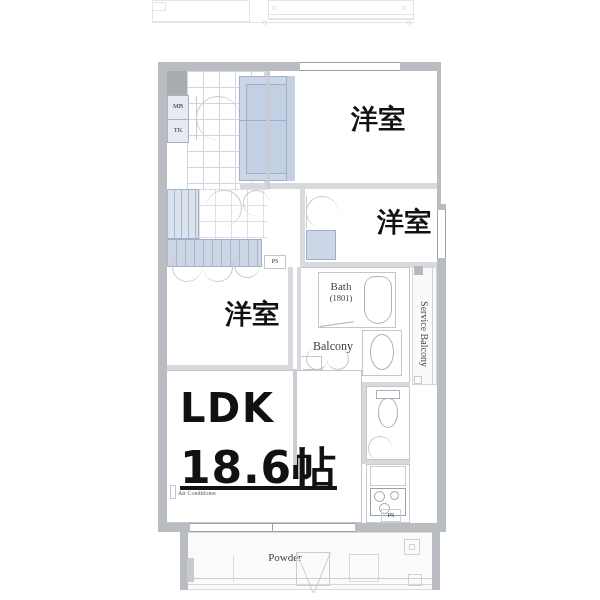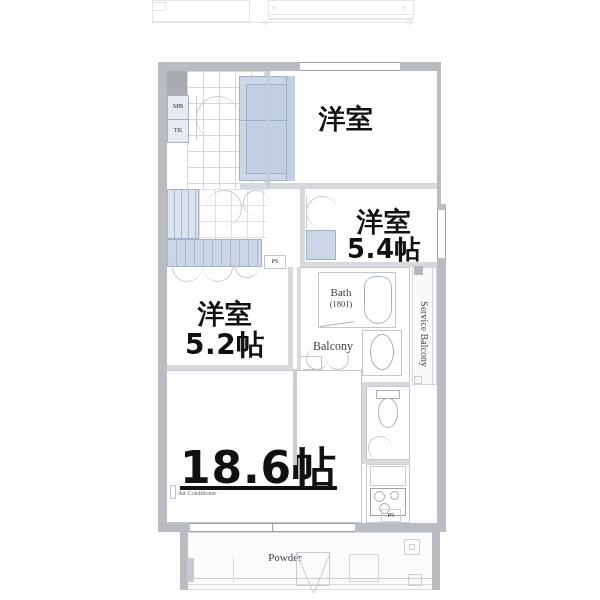--- a/index.html
+++ b/index.html
@@ -17,21 +17,21 @@
   .hair2{background:#dfe2e6;}
   .roomthin{background:#ffffff;border:1px solid #c2c6cd;}
   .blue{background:#ccd6e6;}
   .blue2{background:#dbe3ef;}
   .blue3{background:#c3cfe2;}
   .blueline{border:1px solid #9fb0c8;}
 
   
   .jp{font-family:"DejaVu Sans","Liberation Sans",sans-serif;
       font-weight:bold;color:#111111;letter-spacing:.02em;
-      text-align:center;line-height:1;white-space:nowrap;}
+      text-align:right;line-height:1;white-space:nowrap;}
   .rmname{font-size:27px;}
   .rmsize{font-size:31px;}
   .ldk-t{font-size:40px;letter-spacing:.04em;}
   .ldk-s{font-size:44px;text-decoration:underline;}
   .lbl{font-family:"Liberation Serif","DejaVu Serif",serif;color:#3d4248;
        white-space:nowrap;text-align:center;line-height:1.05;}
   .lbl-bath{font-size:11px;}
   .lbl-bath small{font-size:8.5px;display:block;margin-top:1px;}
   .lbl-pow{font-size:12px;}
   .lbl-bal{font-size:11px;}
@@ -139,47 +139,45 @@
   <div class="abs wall-lt" style="left:300px;top:262px;width:137px;height:5px;"></div>
 
   <div class="abs" style="left:437px;top:210px;width:9px;height:48px;background:#ffffff;border-left:1px solid #9aa0aa;border-right:1px solid #9aa0aa;"></div>
 
   <div class="abs blue" style="left:306px;top:230px;width:30px;height:30px;border:1px solid #9fb0c8;"></div>
 
   <div class="abs arc arc-tl" style="left:306px;top:196px;width:32px;height:32px;"></div>
   <div class="abs leaf" style="left:306px;top:196px;width:1px;height:32px;"></div>
 
   <div class="abs jp rmname" style="left:336px;top:208px;width:96px;">洋室</div>
-  <div class="abs jp rmsize" style="left:336px;top:236px;width:96px;font-size:26px;">5.4帖</div>
 
   <div class="abs" style="left:167px;top:239px;width:125px;height:130px;background:#ffffff;"></div>
 
   <div class="abs blue" style="left:167px;top:239px;width:95px;height:28px;border:1px solid #9fb0c8;"></div>
   <div class="abs" style="left:167px;top:239px;width:95px;height:28px;
        background:repeating-linear-gradient(to right,#aab7c9 0 1px,transparent 1px 9px);"></div>
 
   <div class="abs arc arc-bl" style="left:172px;top:252px;width:30px;height:30px;"></div>
   <div class="abs arc arc-br" style="left:203px;top:252px;width:30px;height:30px;"></div>
   <div class="abs arc arc-bl" style="left:234px;top:252px;width:26px;height:26px;"></div>
 
   <div class="abs hatchbox" style="left:264px;top:255px;width:22px;height:14px;"></div>
   <div class="abs ps" style="left:264px;top:257px;width:22px;">PS</div>
 
   <div class="abs wall-lt" style="left:288px;top:267px;width:5px;height:102px;"></div>
 
   <div class="abs wall-lt" style="left:167px;top:365px;width:126px;height:5px;"></div>
 
   <div class="abs jp rmname" style="left:170px;top:300px;width:110px;">洋室</div>
-  <div class="abs jp rmsize" style="left:170px;top:331px;width:110px;font-size:28px;">5.2帖</div>
 
   <div class="abs" style="left:300px;top:267px;width:110px;height:118px;background:#ffffff;border:1px solid #c2c6cd;"></div>
 
   <div class="abs roomthin" style="left:318px;top:272px;width:78px;height:56px;"></div>
   <div class="abs tub" style="left:364px;top:276px;width:28px;height:48px;"></div>
-  <div class="abs lbl lbl-bath" style="left:318px;top:287px;width:46px;">
+  <div class="abs lbl lbl-bath" style="left:318px;top:281px;width:46px;">
     <span>Bath</span>
     <small>(1801)</small>
   </div>
 
   <div class="abs" style="left:320px;top:326px;width:34px;height:1px;background:#aab1bb;transform:rotate(-8deg);transform-origin:left center;"></div>
 
   <div class="abs lbl lbl-pow" style="left:302px;top:340px;width:62px;">Balcony</div>
   <div class="abs sink" style="left:370px;top:334px;width:24px;height:36px;"></div>
 
   <div class="abs" style="left:300px;top:356px;width:22px;height:22px;border:1px solid #c2c6cd;"></div>
@@ -203,20 +201,21 @@
   <div class="abs wall-lt" style="left:362px;top:460px;width:48px;height:4px;"></div>
 
   <div class="abs" style="left:412px;top:267px;width:25px;height:118px;background:#fafafa;border:1px solid #d3d6da;"></div>
   <div class="abs lbl lbl-sb" style="left:429px;top:288px;width:92px;">Service Balcony</div>
   <div class="abs" style="left:432px;top:267px;width:1px;height:118px;background:#cfd2d6;"></div>
   <div class="abs" style="left:414px;top:266px;width:9px;height:9px;background:#b5b9bf;"></div>
   <div class="abs" style="left:414px;top:376px;width:8px;height:8px;border:1px solid #c8cbd0;"></div>
 
   <div class="abs" style="left:167px;top:370px;width:195px;height:153px;background:#ffffff;border:1px solid #c2c6cd;border-left:0;"></div>
 
+  <div class="abs jp ldk-t" style="left:180px;top:388px;width:110px;text-align:left;">LDK</div>
   <div class="abs jp ldk-s" style="left:180px;top:446px;width:180px;text-align:left;">18.6帖</div>
 
   <div class="abs lbl-ac" style="left:178px;top:490px;">Air Conditioner</div>
   <div class="abs" style="left:170px;top:485px;width:6px;height:14px;border:1px solid #c2c6cd;"></div>
 
   <div class="abs" style="left:366px;top:464px;width:44px;height:59px;background:#ffffff;border:1px solid #c9ccd1;"></div>
   <div class="abs" style="left:370px;top:466px;width:36px;height:20px;border:1px solid #c9ccd1;"></div>
   <div class="abs" style="left:370px;top:488px;width:36px;height:28px;border:1px solid #9aa0aa;background:#fff;"></div>
   <div class="abs burner" style="left:374px;top:491px;width:11px;height:11px;"></div>
   <div class="abs burner" style="left:390px;top:491px;width:9px;height:9px;"></div>

